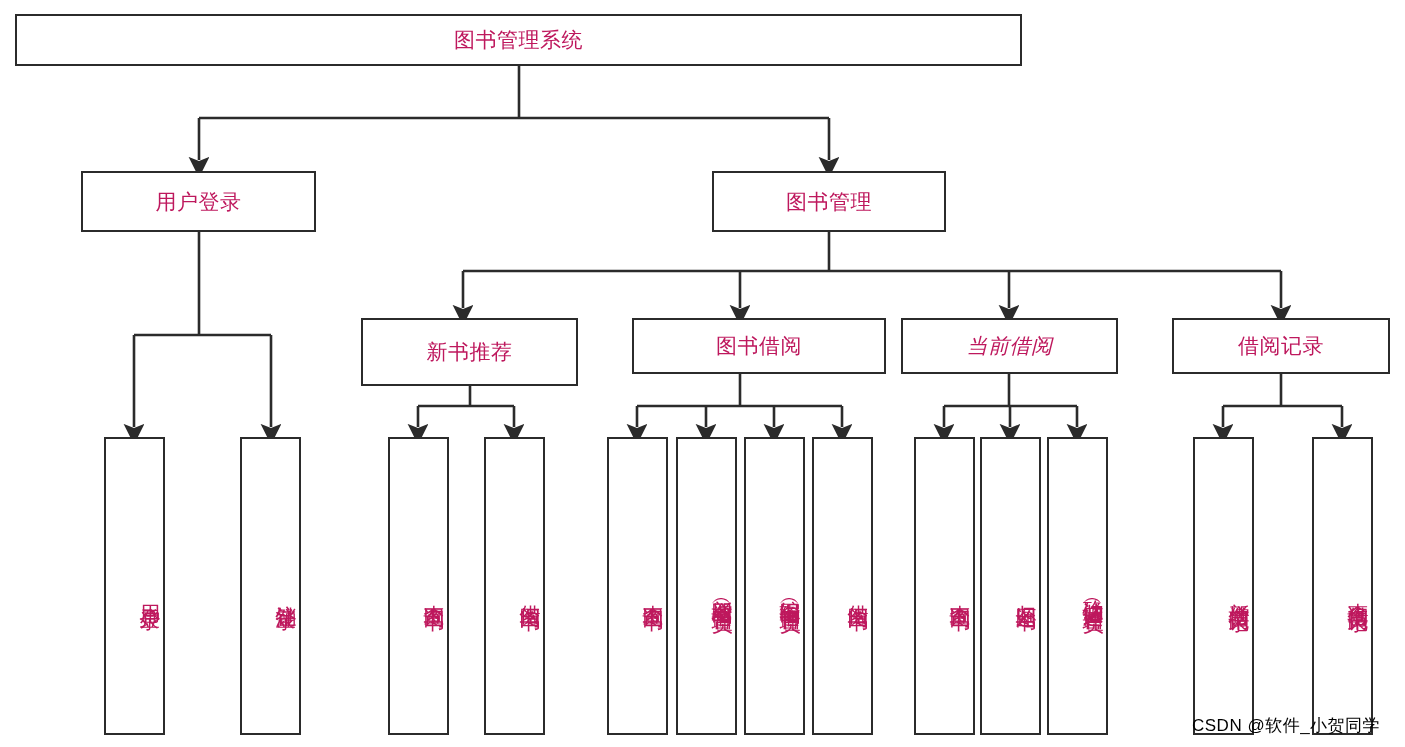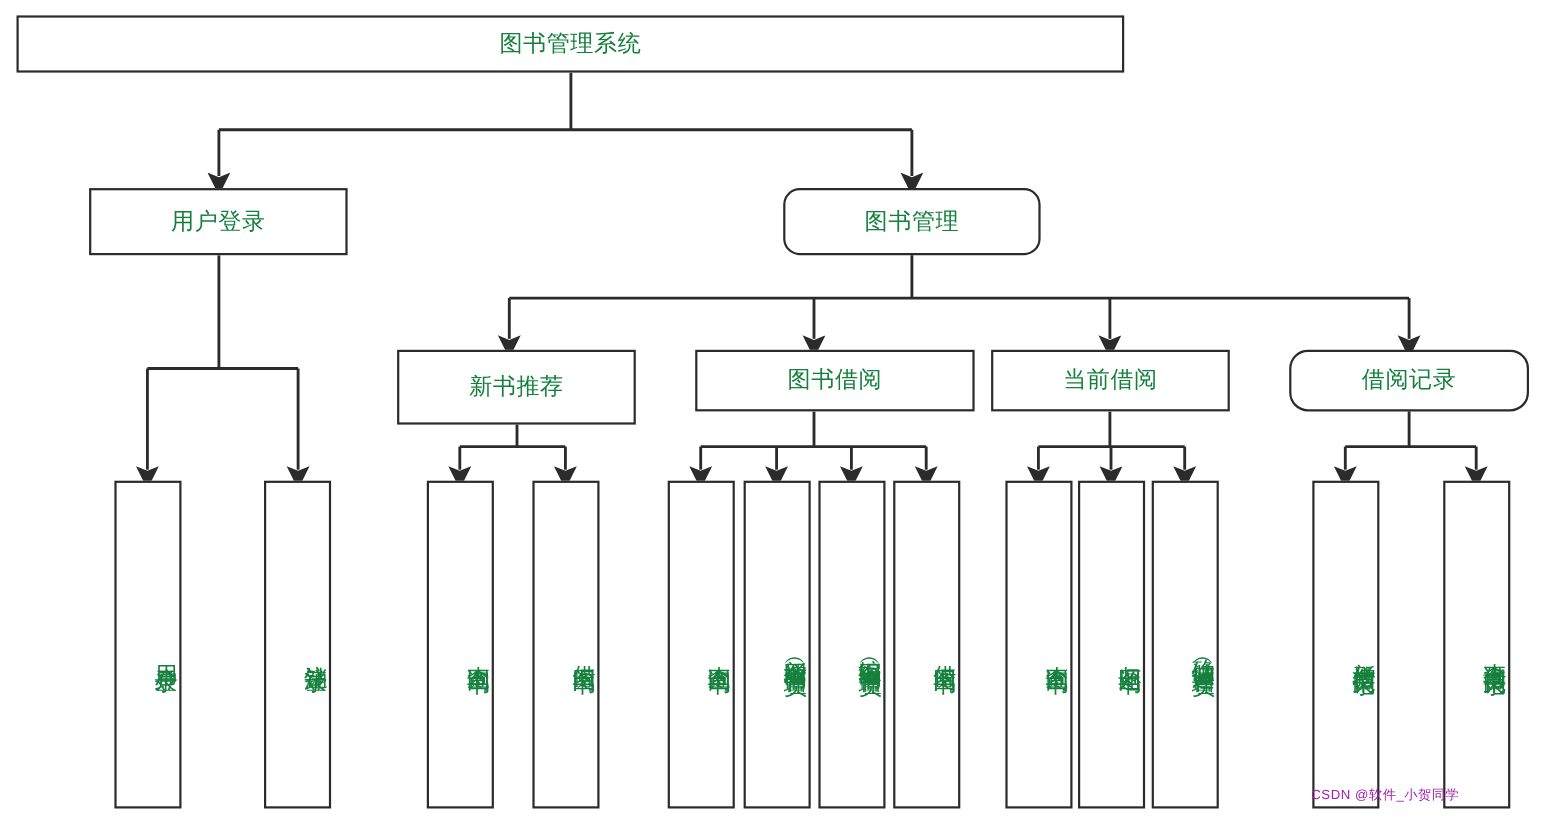--- a/index.html
+++ b/index.html
@@ -26,21 +26,21 @@
     pointer-events: none;
   }
   .node {
     position: absolute;
     box-sizing: border-box;
     border: 2px solid #2b2b2b;
     background: #ffffff;
     display: flex;
     align-items: center;
     justify-content: center;
-    color: #15803d;
+    color: #be185d;
   }
   .node-h {
     font-size: 21px;
     letter-spacing: 0.5px;
     line-height: 1.2;
     white-space: nowrap;
   }
   .node-root {
     font-size: 21px;
   }
@@ -55,22 +55,22 @@
     padding-top: 12px;
     text-align: center;
   }
   .node-v .vlabel {
     writing-mode: vertical-rl;
     text-orientation: upright;
     display: block;
   }
   .watermark {
     position: absolute;
-    font-size: 12px;
-    color: #a21caf;
+    font-size: 17px;
+    color: #000000;
     white-space: nowrap;
     letter-spacing: 0.5px;
   }
 </style>
 </head>
 <body>
 
 <div id="diagram-root">
 
   <svg id="wires" viewBox="0 0 1405 747" xmlns="http://www.w3.org/2000/svg">
@@ -120,29 +120,29 @@
       <path d="M1223,406 L1342,406"></path>
       <path d="M1223,406 L1223,427" marker-end="url(#arrow)"></path>
       <path d="M1342,406 L1342,427" marker-end="url(#arrow)"></path>
     </g>
   </svg>
 
   <div class="node node-h node-root" style="left:15px; top:14px; width:1007px; height:52px;">图书管理系统</div>
 
   <div class="node node-h" style="left:81px; top:171px; width:235px; height:61px;">用户登录</div>
 
-  <div class="node node-h" style="left:712px; top:171px; width:234px; height:61px;border-radius:15px;">图书管理</div>
+  <div class="node node-h" style="left:712px; top:171px; width:234px; height:61px;">图书管理</div>
 
   <div class="node node-h" style="left:361px; top:318px; width:217px; height:68px;">新书推荐</div>
 
   <div class="node node-h" style="left:632px; top:318px; width:254px; height:56px;">图书借阅</div>
 
-  <div class="node node-h" style="left:901px; top:318px; width:217px; height:56px;">当前借阅</div>
+  <div class="node node-h" style="left:901px; top:318px; width:217px; height:56px;font-style:italic;">当前借阅</div>
 
-  <div class="node node-h" style="left:1172px; top:318px; width:218px; height:56px;border-radius:17px;">借阅记录</div>
+  <div class="node node-h" style="left:1172px; top:318px; width:218px; height:56px;">借阅记录</div>
 
   <div class="node node-v" style="left:104px; top:437px; width:61px; height:298px;">
     <span class="vlabel">用户登录</span>
   </div>
 
   <div class="node node-v" style="left:240px; top:437px; width:61px; height:298px;">
     <span class="vlabel">注销登录</span>
   </div>
 
   <div class="node node-v" style="left:388px; top:437px; width:61px; height:298px;">

